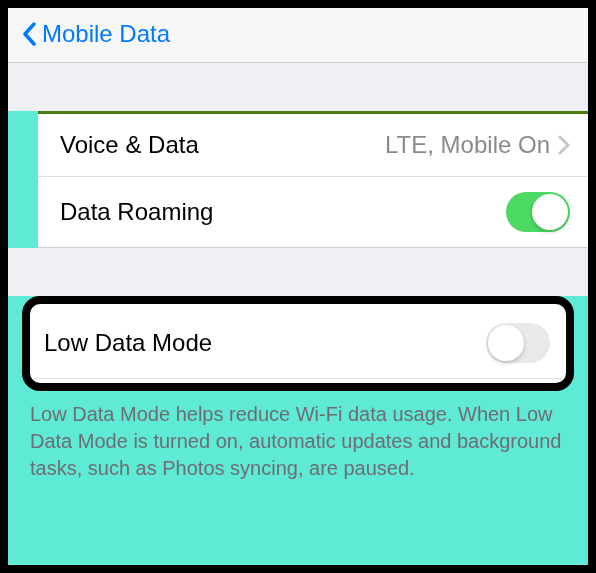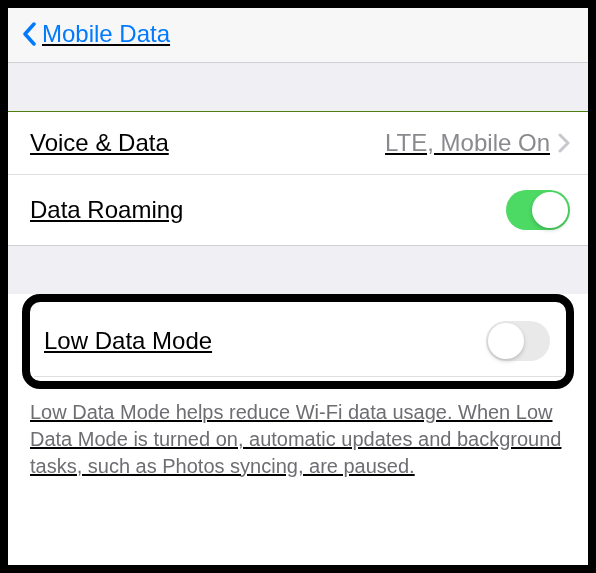--- a/index.html
+++ b/index.html
@@ -8,25 +8,24 @@
       box-sizing: border-box;
       font-family: -apple-system, BlinkMacSystemFont, "Helvetica Neue", sans-serif;
     }
     body {
       background: #000;
       width: 596px;
       height: 573px;
       padding: 8px;
     }
     .container {
-      background: #ffffff;
+      background: #5eead4;
       width: 100%;
       height: 100%;
       overflow: hidden;
-      text-decoration: underline;
     }
     .nav-header {
       background: #f7f7f8;
       padding: 12px 14px 14px 14px;
       display: flex;
       align-items: center;
       border-bottom: 1px solid #d1d1d4;
     }
     .back-chevron {
       width: 14px;
@@ -45,22 +44,23 @@
     .spacer {
       height: 48px;
       background: #efeff4;
     }
     .spacer-small {
       height: 48px;
       background: #efeff4;
     }
     .list-group {
       background: #fff;
-      border-top: 1px solid #4d7c0f;
+      border-top: 3px solid #4d7c0f;
       border-bottom: 1px solid #d1d1d4;
+      margin-left: 30px;
     }
     .list-item {
       display: flex;
       align-items: center;
       justify-content: space-between;
       padding: 15px 18px 15px 22px;
       min-height: 62px;
     }
     .list-item + .list-item {
       border-top: 1px solid #e0e0e3;

